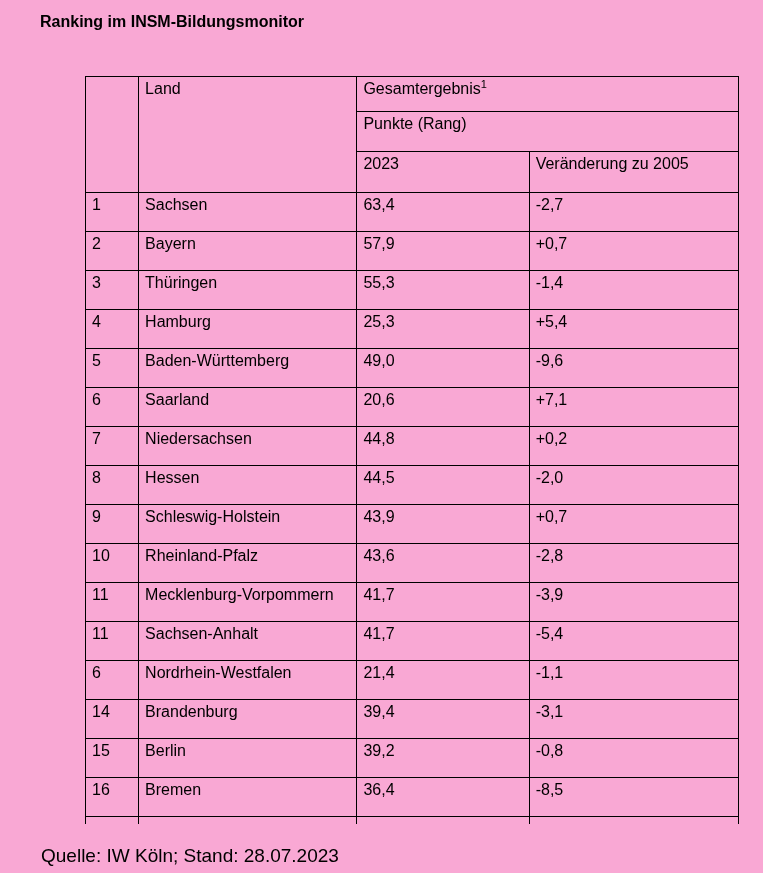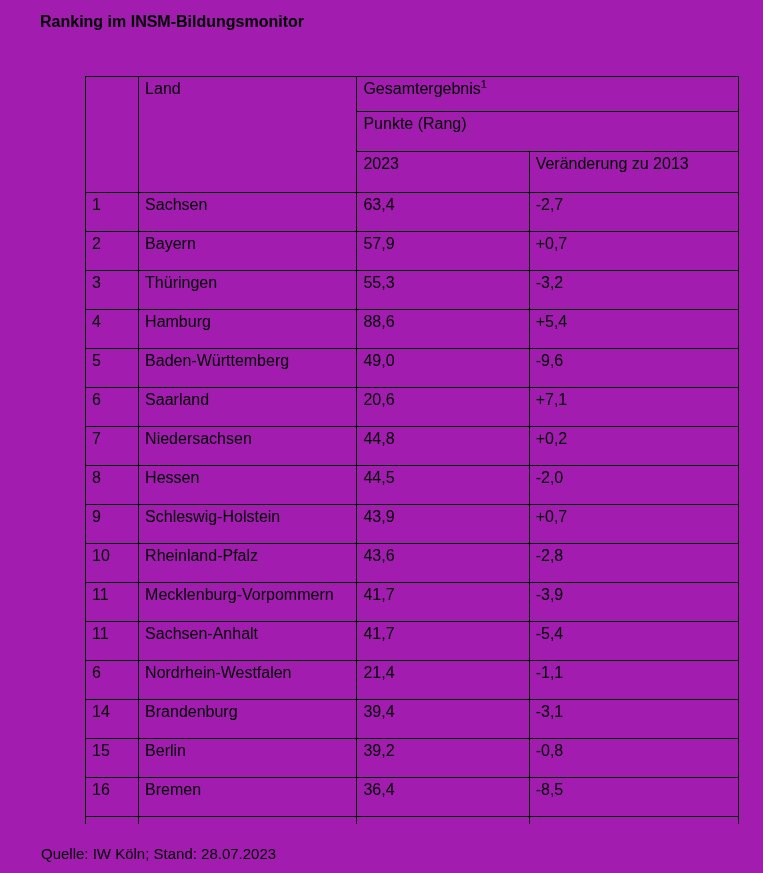--- a/index.html
+++ b/index.html
@@ -6,21 +6,21 @@
     margin: 0;
     padding: 0;
     background: #ffffff;
     font-family: "Liberation Sans", "DejaVu Sans", sans-serif;
     color: #000000;
   }
   .page {
     position: relative;
     width: 763px;
     height: 873px;
-    background: #a21caf;
+    background: #f9a8d4;
     overflow: hidden;
     text-decoration: underline;
   }
   .title {
     position: absolute;
     left: 40px;
     top: 13px;
     font-size: 16px;
     font-weight: bold;
     white-space: nowrap;
@@ -66,21 +66,21 @@
   
   tr.stub td {
     height: 7px;
     border-bottom: none;
     padding: 0;
   }
   .source {
     position: absolute;
     left: 41px;
     top: 845px;
-    font-size: 15px;
+    font-size: 19px;
     white-space: nowrap;
   }
 </style>
 </head>
 <body>
 
 <div class="page">
 
   <div class="title">Ranking im INSM-Bildungsmonitor</div>
 
@@ -95,46 +95,46 @@
       <tr class="h1">
         <th rowspan="3" class="al"></th>
         <th rowspan="3" class="al land-pad">Land</th>
         <th colspan="2" class="ac"><span>Gesamtergebnis</span><sup class="fn">1</sup></th>
       </tr>
       <tr class="h2">
         <th colspan="2" class="ac">Punkte (Rang)</th>
       </tr>
       <tr class="h3">
         <th class="ac bold">2023</th>
-        <th class="ac bold">Veränderung zu 2013</th>
+        <th class="ac bold">Veränderung zu 2005</th>
       </tr>
     </thead>
     <tbody>
       <tr>
         <td class="al">1</td>
         <td class="al land-pad">Sachsen</td>
         <td class="ac">63,4</td>
         <td class="ac">-2,7</td>
       </tr>
       <tr>
         <td class="al">2</td>
         <td class="al land-pad">Bayern</td>
         <td class="ac">57,9</td>
         <td class="ac">+0,7</td>
       </tr>
       <tr>
         <td class="al">3</td>
         <td class="al land-pad">Thüringen</td>
         <td class="ac">55,3</td>
-        <td class="ac">-3,2</td>
+        <td class="ac">-1,4</td>
       </tr>
       <tr>
         <td class="al">4</td>
         <td class="al land-pad">Hamburg</td>
-        <td class="ac">88,6</td>
+        <td class="ac">25,3</td>
         <td class="ac">+5,4</td>
       </tr>
       <tr>
         <td class="al">5</td>
         <td class="al land-pad">Baden-Württemberg</td>
         <td class="ac">49,0</td>
         <td class="ac">-9,6</td>
       </tr>
       <tr>
         <td class="al">6</td>

